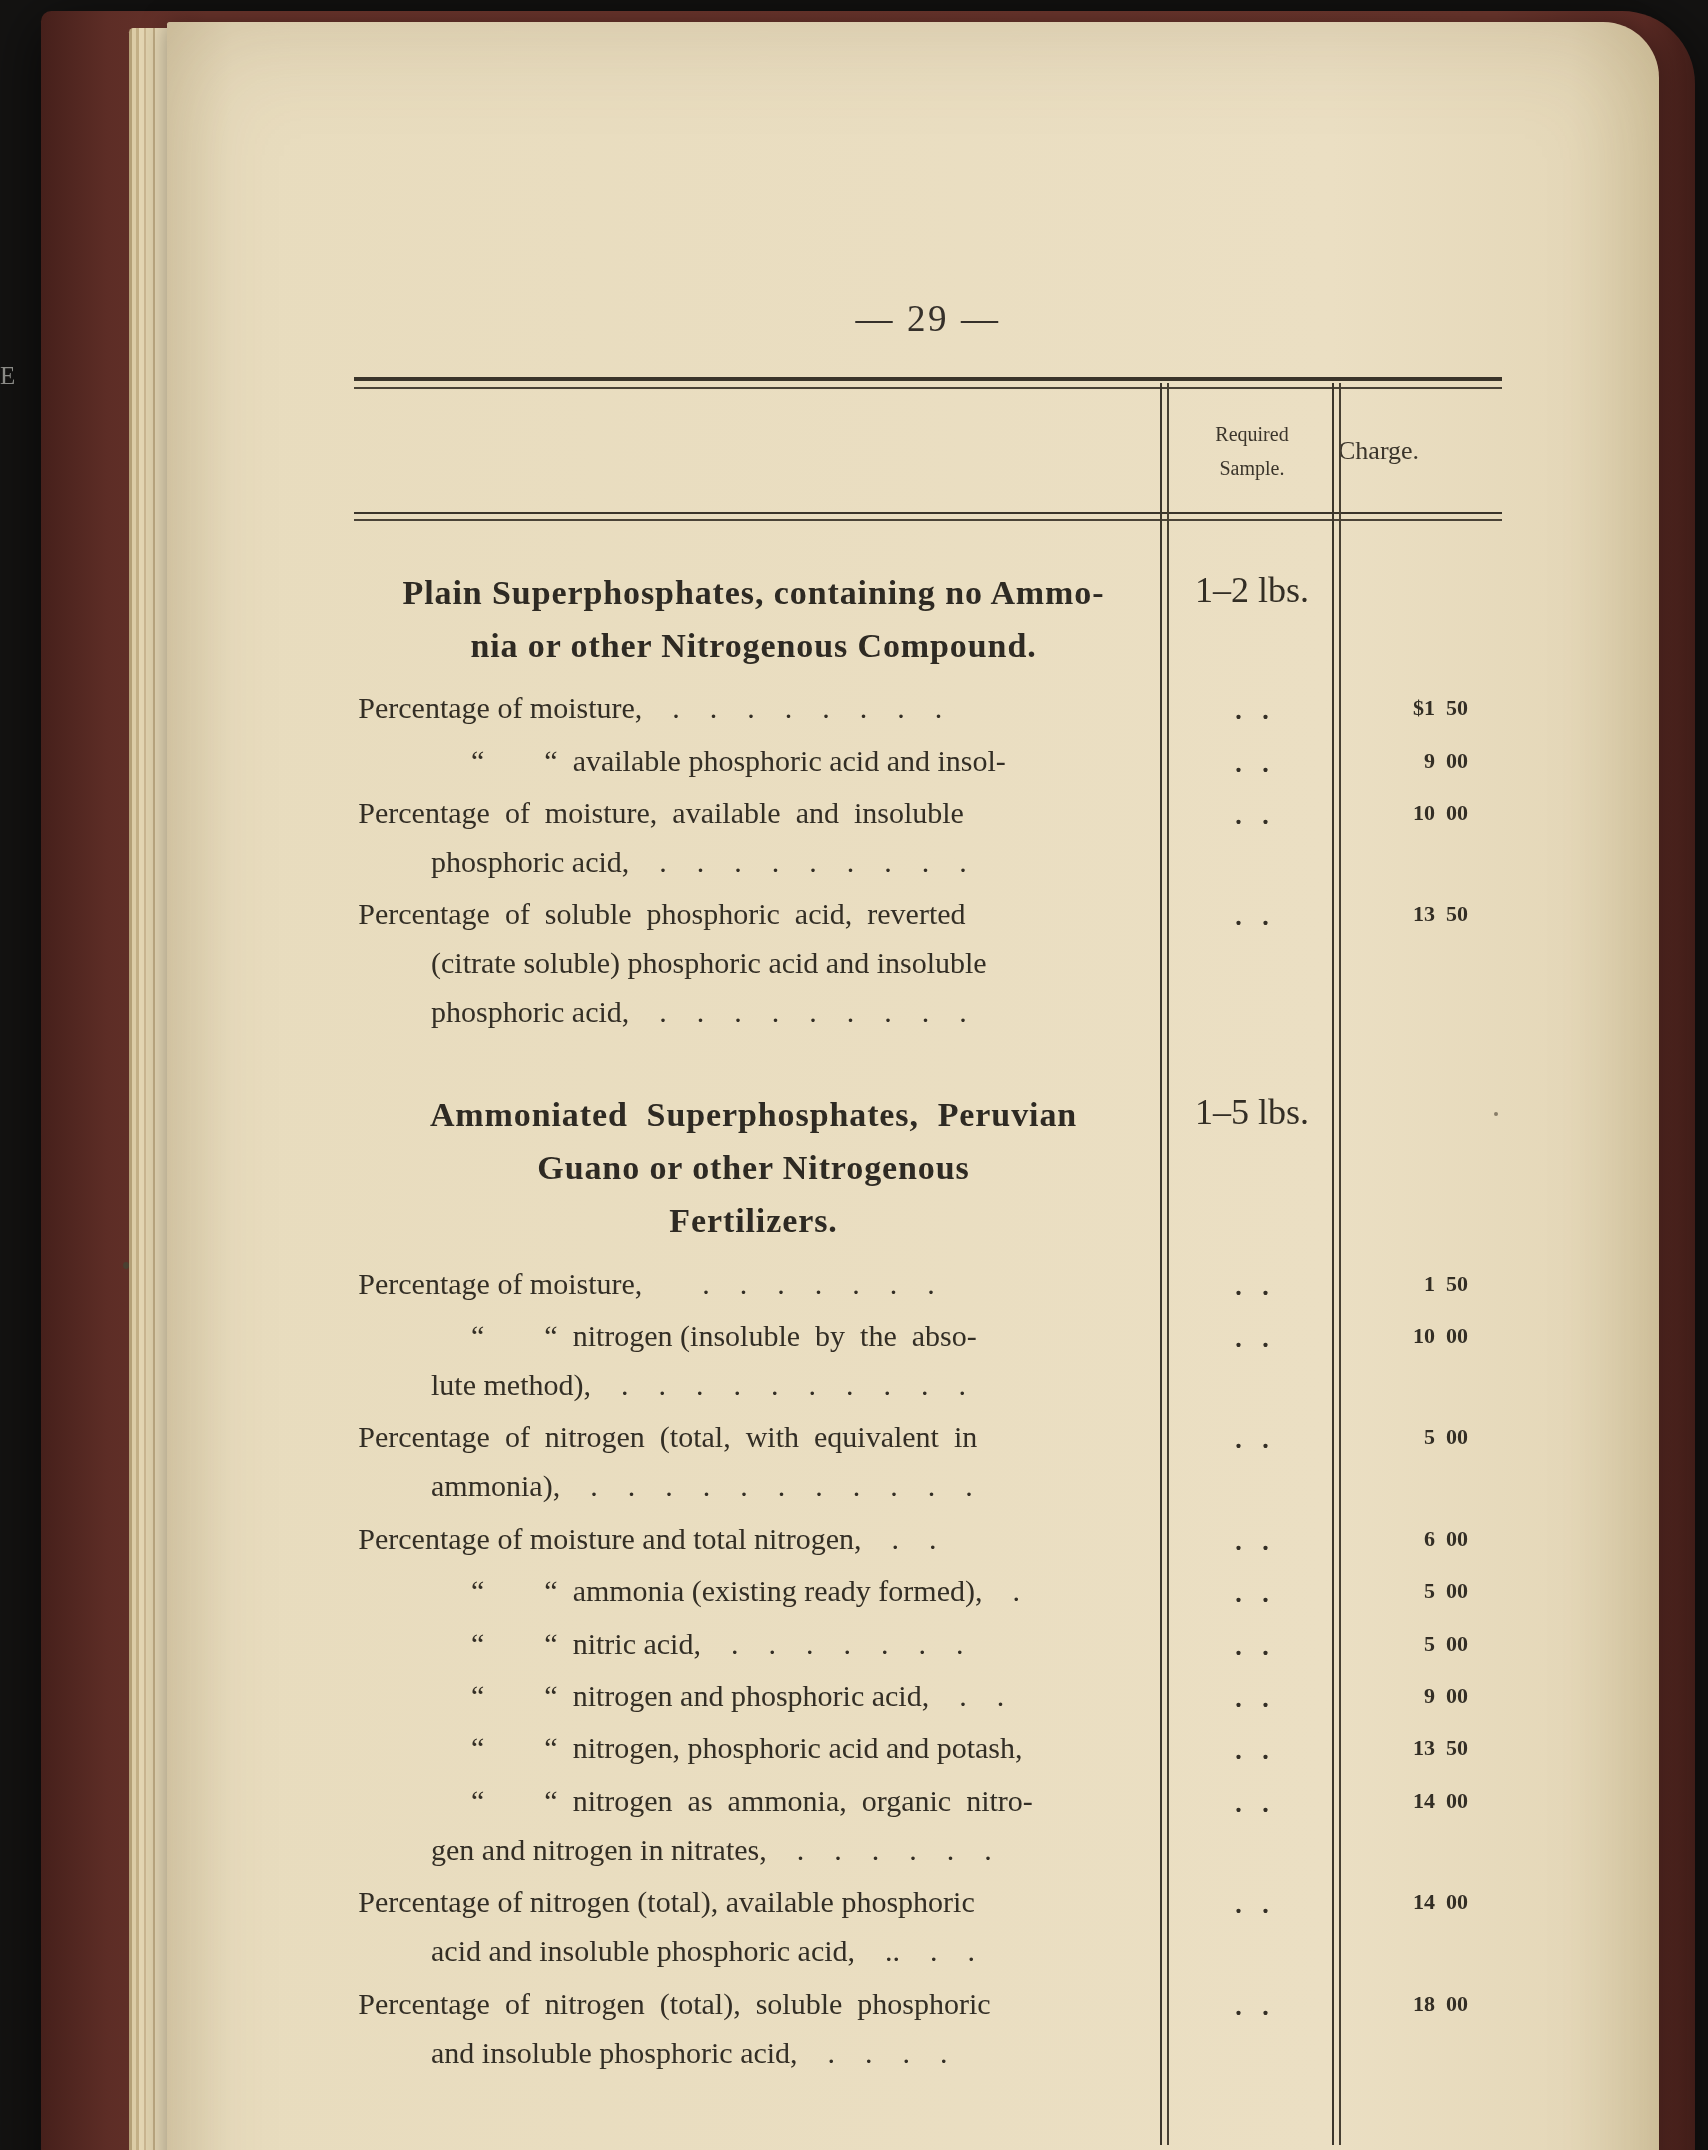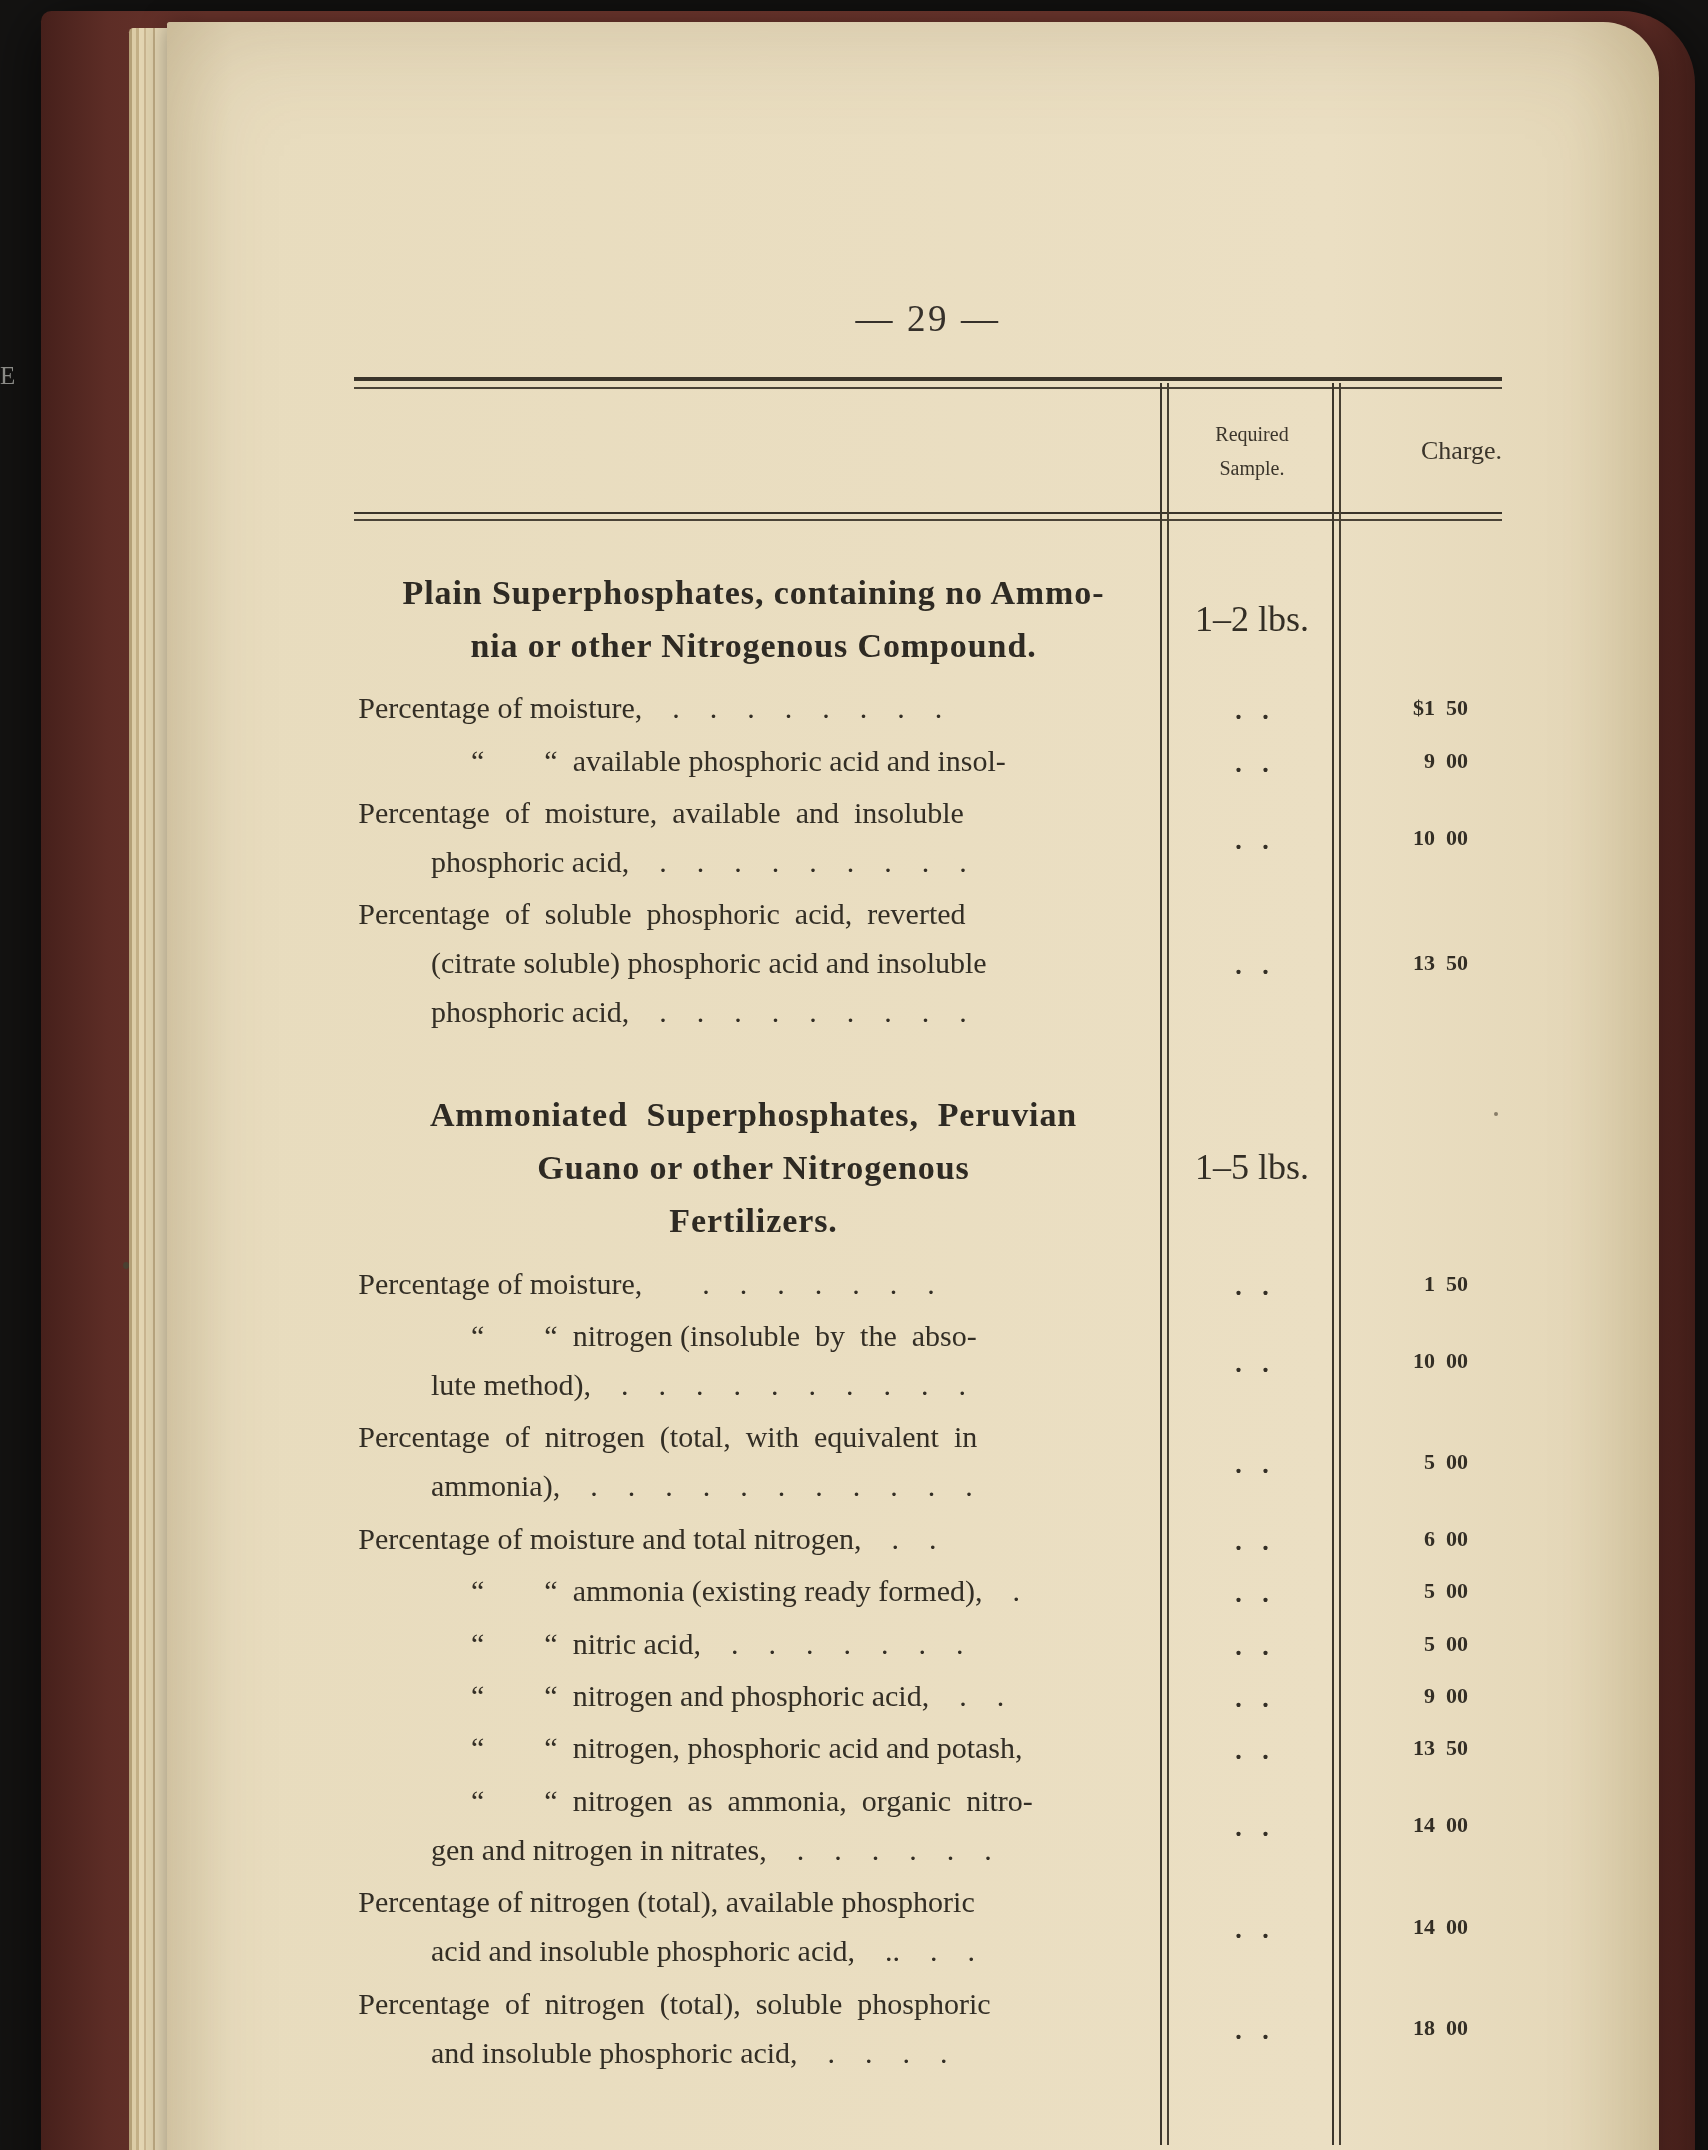--- a/index.html
+++ b/index.html
@@ -81,33 +81,33 @@
     width: 172px;
     text-align: center;
     font-size: 20px;
     line-height: 34px;
     color: #3b352b;
     padding: 0 17px;
     box-sizing: border-box;
   }
   .header-row .h-charge {
     width: 164px;
-    text-align: right;
+    text-align: left;
     font-size: 26px;
     line-height: 34px;
     color: #3b352b;
   }
 
   .table-body {
     padding-top: 19px;
     padding-bottom: 65px;
   }
   .row {
     display: flex;
-    align-items: center;
+    align-items: flex-start;
     margin: 3.4px 0;
   }
   .row.heading { margin-top: 52px; margin-bottom: 11.2px; }
   .row:first-child { margin-top: 26px; }
   .cell { box-sizing: border-box; }
   .cell.desc  { width: 812px; font-size: 30px; line-height: 49px; }
   .cell.sample {
     width: 172px;
     text-align: center;
     font-size: 36px;

